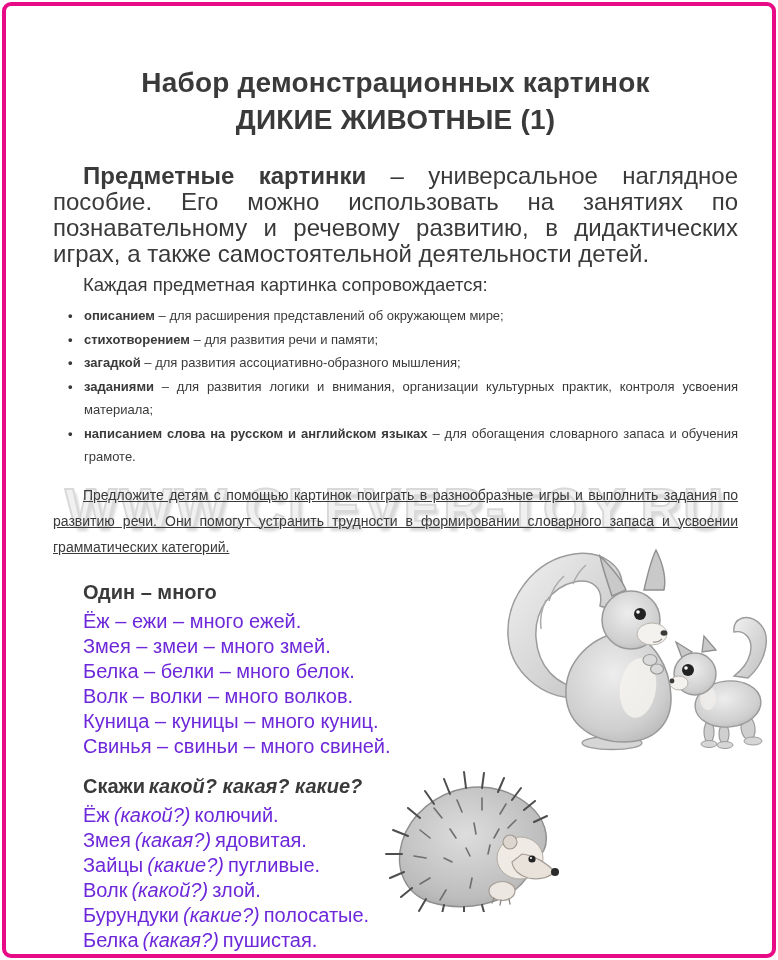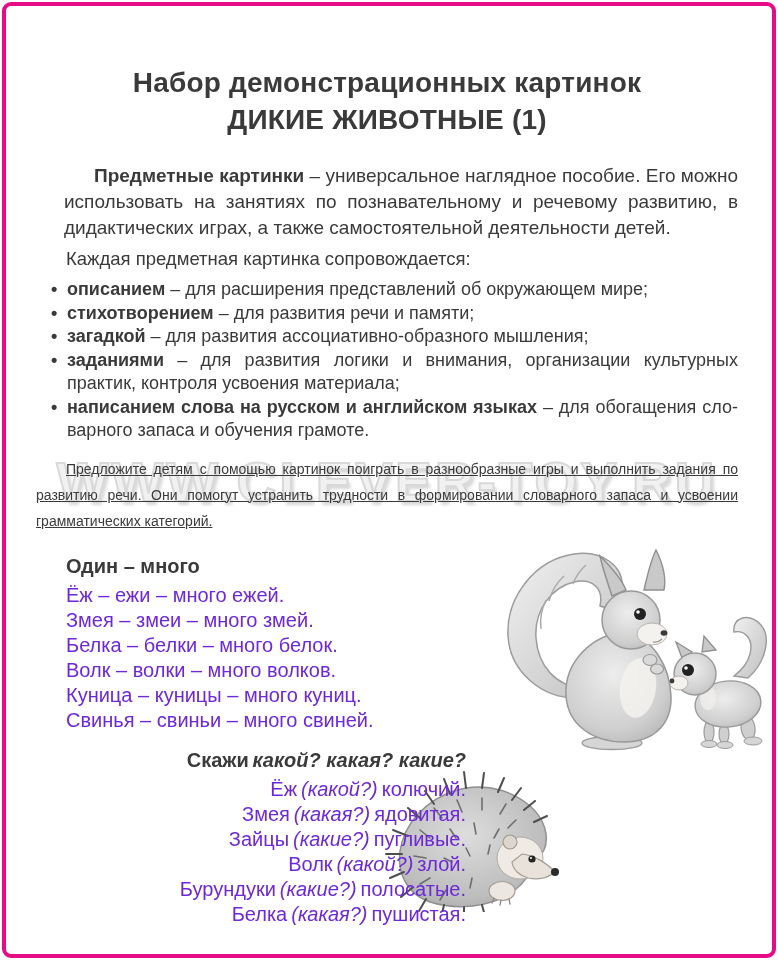--- a/index.html
+++ b/index.html
@@ -2,43 +2,43 @@
 <html><head>
 <meta charset="utf-8">
 <style>
   html,body{margin:0;padding:0;}
   body{
     width:778px;height:960px;background:#ffffff;position:relative;overflow:hidden;
     font-family:"Liberation Sans",sans-serif;color:#3a3a3a;
   }
   .page{position:absolute;inset:0;background:#fff;}
   .frame{position:absolute;inset:2px;border:4px solid #e80b86;border-radius:9px;pointer-events:none;z-index:5;}
-  .content{position:absolute;left:36px;right:40px;top:0;}
+  .content{position:absolute;left:53px;right:40px;top:0;}
   h1.title{margin:64px 0 0;text-align:center;font-size:28px;line-height:37px;font-weight:bold;color:#3a3a3a;letter-spacing:.2px;}
   h1.title span{display:block;}
   p{margin:0;}
-  .intro{margin-top:25px;font-size:19px;line-height:26px;text-align:justify;text-indent:30px;margin-left:28px;}
+  .intro{margin-top:25px;font-size:24px;line-height:26px;text-align:justify;text-indent:30px;}
   .accompany{margin-top:5px;font-size:18.5px;line-height:26px;text-indent:30px;}
   ul.bullets{margin:6px 0 0;padding:0;list-style:none;}
-  ul.bullets li{position:relative;padding-left:31px;font-size:18px;line-height:23.5px;text-align:justify;}
+  ul.bullets li{position:relative;padding-left:31px;font-size:13px;line-height:23.5px;text-align:justify;}
   ul.bullets li::before{content:"\2022";position:absolute;left:15px;top:0;font-weight:bold;}
   .suggest-wrap{position:relative;margin-top:13px;text-decoration:underline;}
   .watermark{
     position:absolute;top:-6px;left:-38px;right:-38px;text-align:center;white-space:nowrap;
     font-size:55px;font-weight:bold;letter-spacing:3px;z-index:0;
     color:#f1f1f1;-webkit-text-stroke:2px #d9d9d9;
     text-shadow:3px 4px 3px rgba(120,120,120,.28);
   }
   .suggest{position:relative;z-index:1;font-size:14px;line-height:26px;text-align:justify;text-indent:30px;}
   .sections{margin:20px 0 0 30px;width:400px;position:relative;z-index:1;}
   h3.sec{margin:8px 0 4px;font-size:20px;line-height:25px;font-weight:bold;color:#3a3a3a;}
   h3.sec i{margin-left:.18em;}
   .line{font-size:20px;line-height:25px;color:#6d28d9;}
   .line i{margin:8px .2em;}
-  .say-block{margin-top:15px;text-align:right;}
+  .say-block{margin-top:15px;}
   .illu{position:absolute;z-index:0;}
   .squirrels{left:476px;top:540px;}
   .hedgehog{left:382px;top:758px;}
   b{font-weight:bold;}
 </style>
 </head>
 <body style="color: rgb(58, 58, 58);">
 
 <div class="page">
   <div class="frame" style="border-color: rgb(232, 11, 134);"></div>

